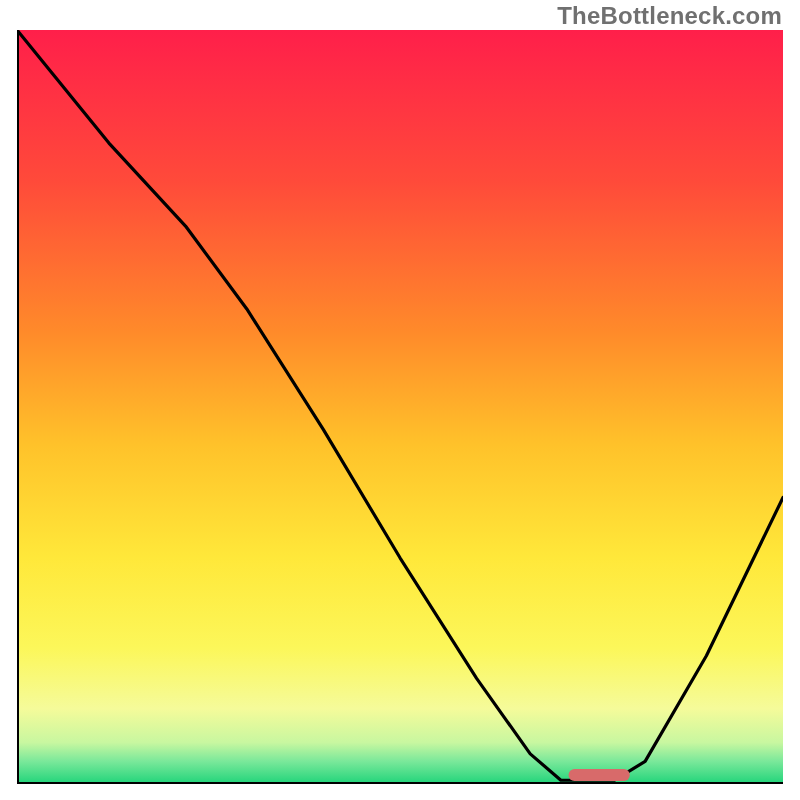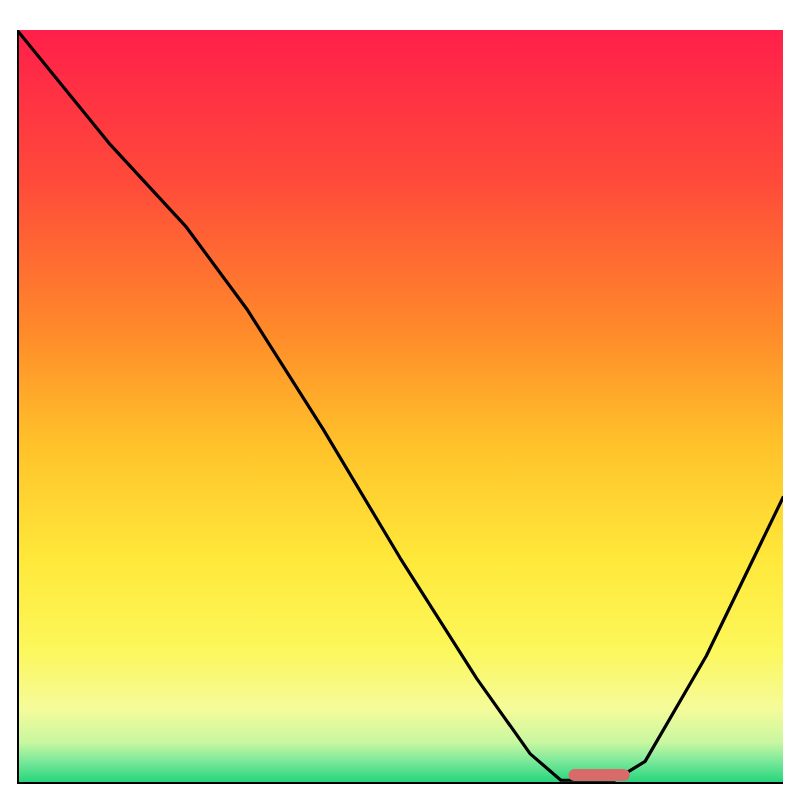--- a/index.html
+++ b/index.html
@@ -33,20 +33,21 @@
     height: 754px;
   }
   svg {
     display: block;
   }
 </style>
 </head>
 <body>
 
 <div class="container">
+  <div class="watermark">TheBottleneck.com</div>
 
   <div class="plot">
     <svg id="chart-svg" width="766" height="754" viewBox="0 0 766 754" preserveAspectRatio="none">
       <defs>
         <linearGradient id="bg-grad" x1="0" y1="0" x2="0" y2="1">
             <stop offset="0.00%" stop-color="#ff1f4a"></stop>
             <stop offset="20.00%" stop-color="#ff4a3a"></stop>
             <stop offset="40.00%" stop-color="#ff8a2a"></stop>
             <stop offset="55.00%" stop-color="#ffc22a"></stop>
             <stop offset="70.00%" stop-color="#ffe83a"></stop>

